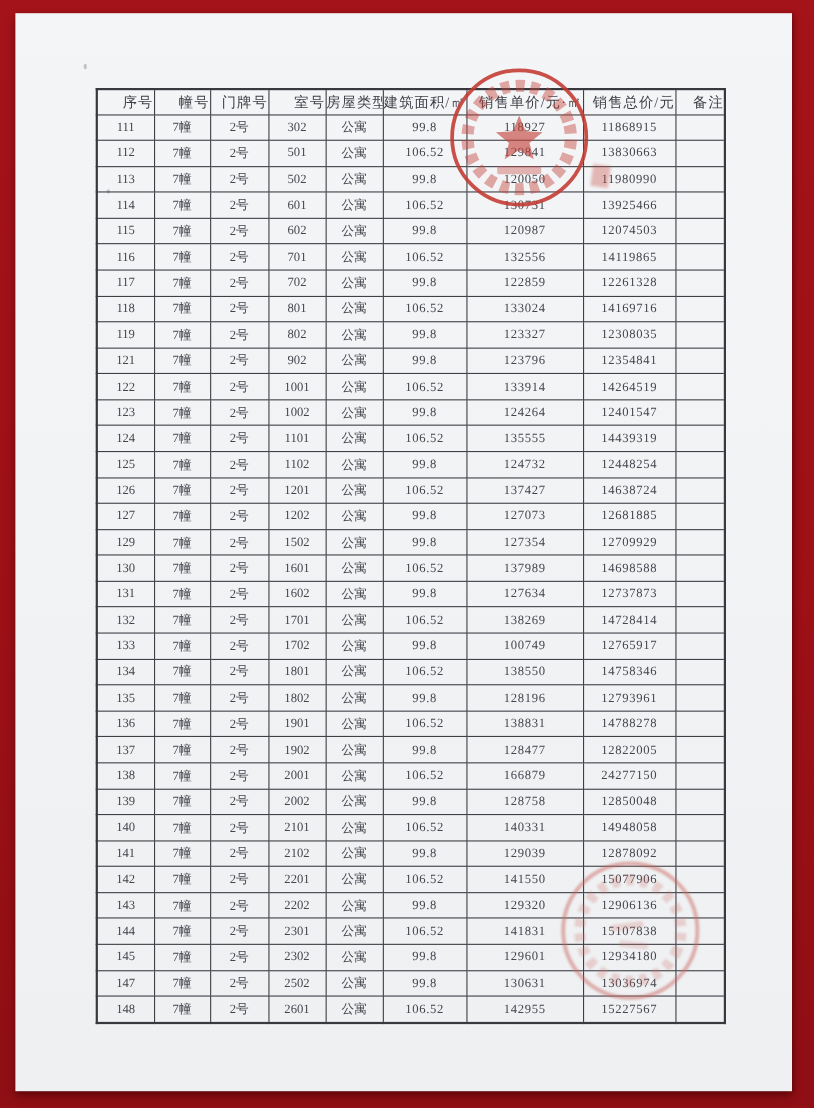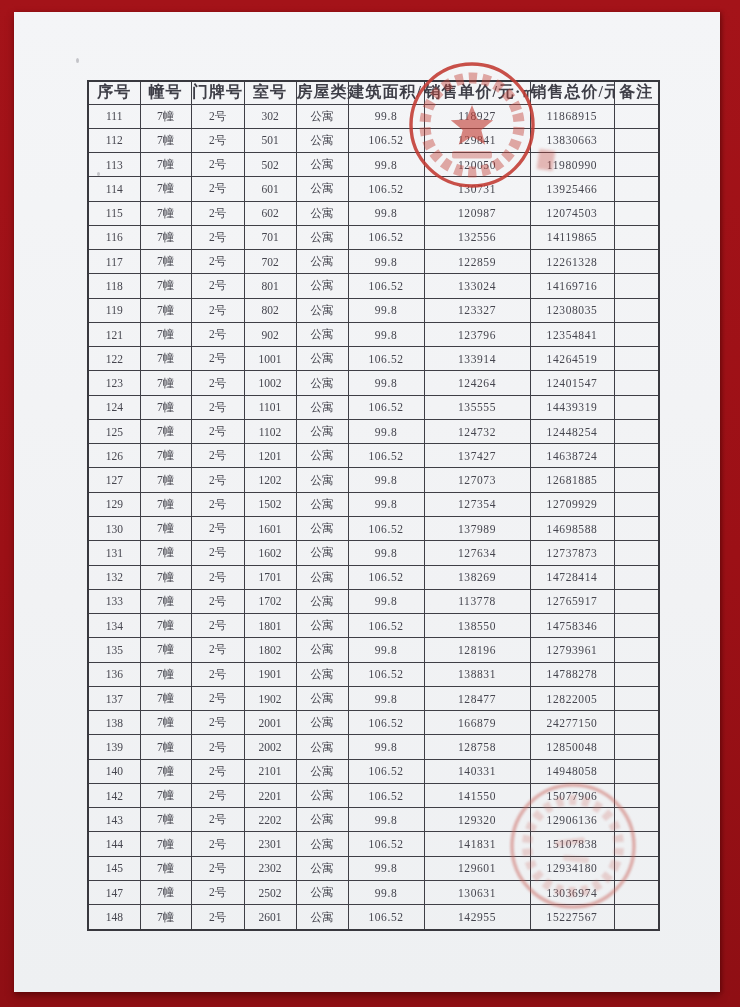--- a/index.html
+++ b/index.html
@@ -24,21 +24,21 @@
     border-collapse:collapse;table-layout:fixed;
     font-size:11.5px;color:#45454e;
   }
   table.price th,table.price td{
     border:1px solid #3f3f46;
     text-align:center;vertical-align:middle;
     padding:0;overflow:hidden;white-space:nowrap;
   }
   table.price{border:2px solid #38383e;}
   table.price thead tr{height:23px;}
-  table.price th{font-weight:bold;font-size:16px;color:#3e3e47;letter-spacing:1px;}
+  table.price th{font-weight:normal;font-size:13px;color:#3e3e47;letter-spacing:1px;text-align:right;}
   td.num{letter-spacing:.6px;font-size:11.5px;}
   col.c-seq{width:52px;}col.c-bld{width:51px;}col.c-door{width:53px;}
   col.c-room{width:52px;}col.c-type{width:52px;}col.c-area{width:76px;}
   col.c-unit{width:106px;}col.c-total{width:84px;}col.c-rem{width:45px;}
 
   .stamp{position:absolute;pointer-events:none;}
   .stamp-top{left:388px;top:43px;filter:blur(.6px);}
   .stamp-bottom{left:489px;top:764px;filter:blur(.9px);}
   .stamp-mark{
     position:absolute;left:524px;top:138px;width:16px;height:20px;
@@ -300,21 +300,21 @@
           <td class="num">14728414</td>
           <td></td>
         </tr>
         <tr>
           <td>133</td>
           <td>7幢</td>
           <td>2号</td>
           <td>1702</td>
           <td>公寓</td>
           <td class="num">99.8</td>
-          <td class="num">113778</td>
+          <td class="num">100749</td>
           <td class="num">12765917</td>
           <td></td>
         </tr>
         <tr>
           <td>134</td>
           <td>7幢</td>
           <td>2号</td>
           <td>1801</td>
           <td>公寓</td>
           <td class="num">106.52</td>
@@ -379,20 +379,31 @@
         </tr>
         <tr>
           <td>140</td>
           <td>7幢</td>
           <td>2号</td>
           <td>2101</td>
           <td>公寓</td>
           <td class="num">106.52</td>
           <td class="num">140331</td>
           <td class="num">14948058</td>
+          <td></td>
+        </tr>
+        <tr>
+          <td>141</td>
+          <td>7幢</td>
+          <td>2号</td>
+          <td>2102</td>
+          <td>公寓</td>
+          <td class="num">99.8</td>
+          <td class="num">129039</td>
+          <td class="num">12878092</td>
           <td></td>
         </tr>
         <tr>
           <td>142</td>
           <td>7幢</td>
           <td>2号</td>
           <td>2201</td>
           <td>公寓</td>
           <td class="num">106.52</td>
           <td class="num">141550</td>

